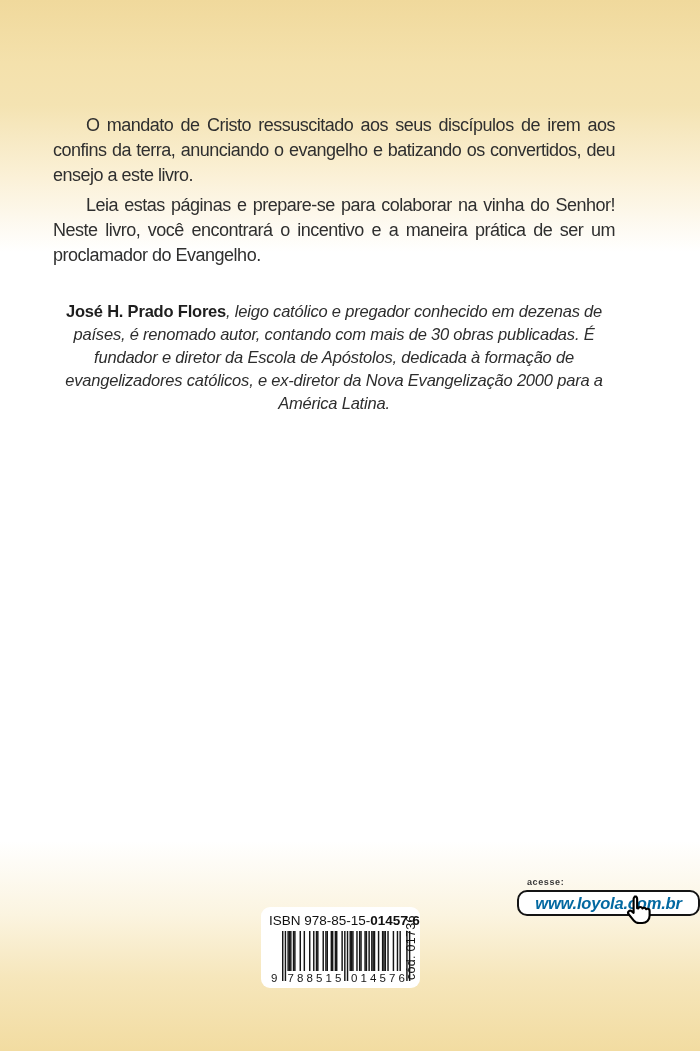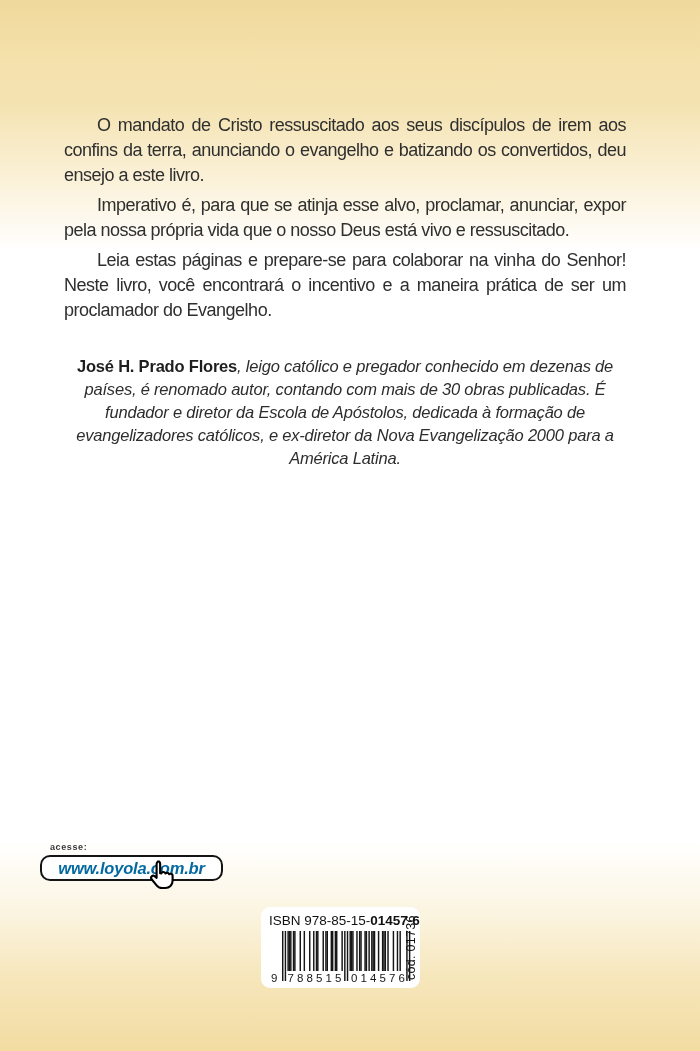--- a/index.html
+++ b/index.html
@@ -16,41 +16,41 @@
       #f4e1ac 6%,
       #f4e3b2 10%,
       #fbf1d8 17%,
       #ffffff 24%,
       #ffffff 80%,
       #fbf4e0 87%,
       #f6e6bb 93%,
       #f2dca1 100%);
   }
   .text-col{
-    position:absolute;top:113px;left:64px;width:562px;
+    position:absolute;top:113px;left:53px;width:562px;
   }
   .text-col p{
     margin:0 0 5px 0;
     font-size:18px;line-height:25px;
     letter-spacing:-0.5px;
     text-align:justify;
     text-indent:33px;
   }
   .bio{
     margin:32px auto 0 auto;
     max-width:548px;
     text-align:center;
     font-size:16.5px;line-height:23px;
     letter-spacing:-0.2px;
     font-style:italic;
     color:#2d2d2d;
   }
   .bio-name{font-style:normal;font-weight:bold;color:#1e1e1e;}
   
-  .footer-logo{position:absolute;top:842px;left:0;right:0;display:flex;justify-content:flex-start;margin-left:40px;}
+  .footer-logo{position:absolute;top:877px;left:0;right:0;display:flex;justify-content:flex-end;margin-left:40px;}
   .logo-wrap{position:relative;width:183px;}
   .acesse{
     font-size:9px;font-weight:bold;letter-spacing:0.6px;
     color:#3a3a3a;margin:0 0 3px 10px;
   }
   .url-box{
     height:22px;background:#ffffff;
     border:2.5px solid #141414;border-radius:10px;
     display:flex;align-items:center;justify-content:center;
     font-weight:bold;font-style:italic;font-size:16.5px;
@@ -77,21 +77,20 @@
     display:flex;align-items:center;justify-content:center;
   }
 </style>
 </head>
 <body>
 
 <div class="page">
 
   <main class="text-col">
     <p>O mandato de Cristo ressuscitado aos seus discípulos de irem aos confins da terra, anunciando o evangelho e batizando os convertidos, deu ensejo a este livro.</p>
-    <p>Imperativo é, para que se atinja esse alvo, proclamar, anunciar, expor pela nossa própria vida que o nosso Deus está vivo e ressuscitado.</p>
     <p>Leia estas páginas e prepare-se para colaborar na vinha do Senhor! Neste livro, você encontrará o incentivo e a maneira prática de ser um proclamador do Evangelho.</p>
 
     <div class="bio"><span class="bio-name">José H. Prado Flores</span><span>, leigo católico e pregador conhecido em dezenas de países, é renomado autor, contando com mais de 30 obras publicadas. É fundador e diretor da Escola de Apóstolos, dedicada à formação de evangelizadores católicos, e ex-diretor da Nova Evangelização 2000 para a América Latina.</span></div>
   </main>
 
   <div class="footer-logo">
     <div class="logo-wrap">
       <div class="acesse">acesse:</div>
       <div class="url-box">
         <span>www.loyola.com.br</span>

